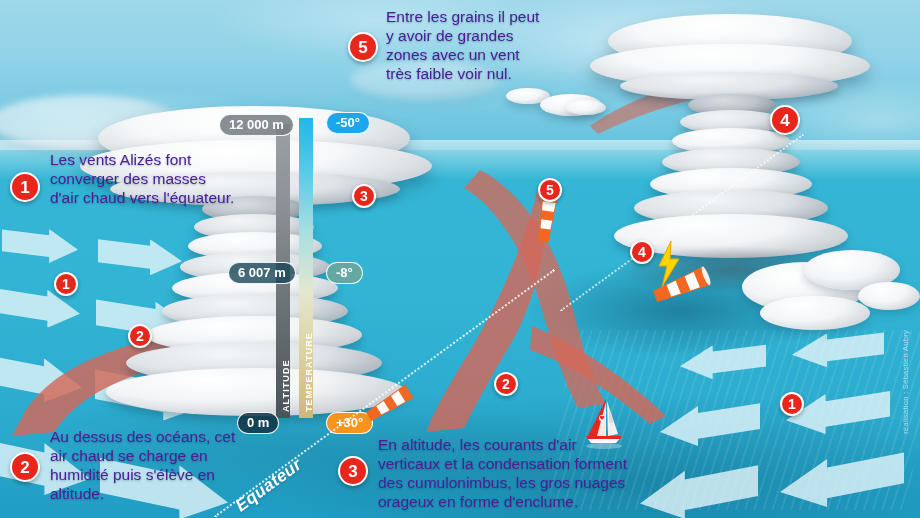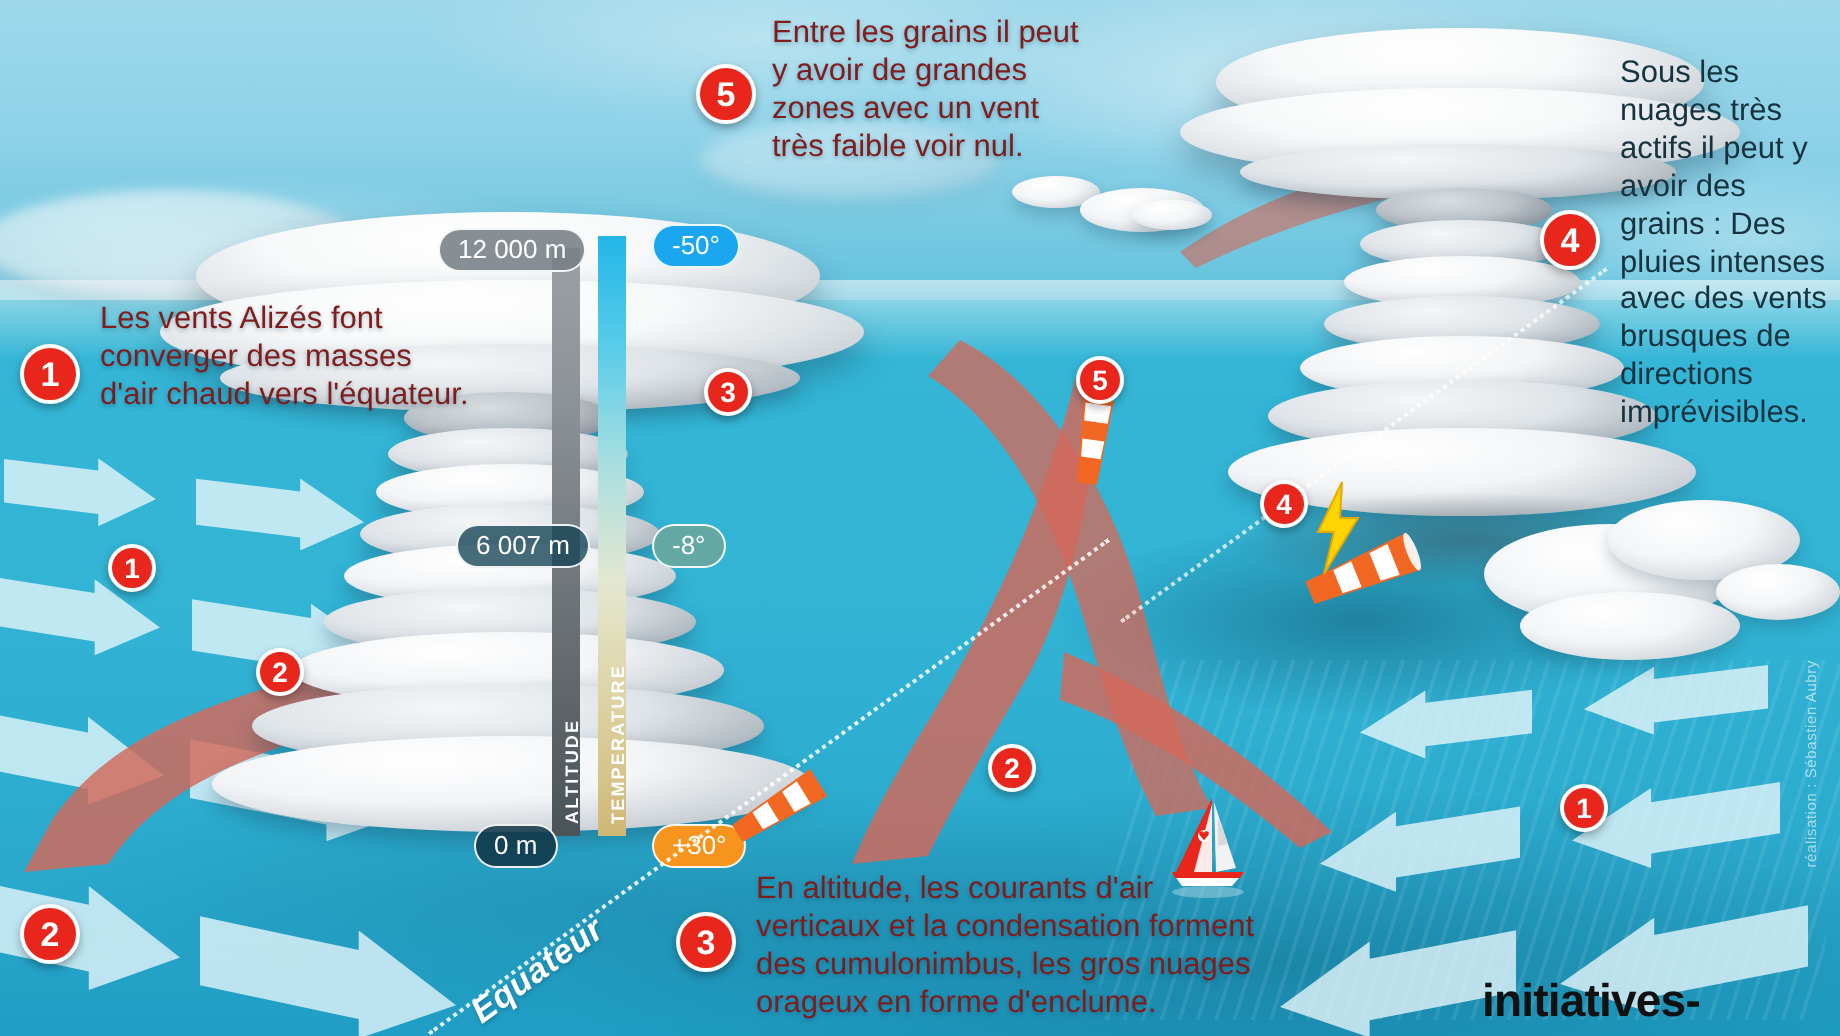--- a/index.html
+++ b/index.html
@@ -102,21 +102,21 @@
     font-weight:bold; font-size:17px;
     display:flex; align-items:center; justify-content:center;
     box-shadow:0 2px 4px rgba(0,0,0,.30);
     line-height:1;
   }
   .badge.sm { width:24px; height:24px; font-size:14px; border-width:2px; }
 
   
   .txt {
     position:absolute;
-    color:#7f1d1d;
+    color:#4c1d95;
     font-size:15.5px;
     line-height:1.22;
     text-shadow:0 1px 2px rgba(0,60,90,.35);
   }
   .txt.dark { color:#16333f; text-shadow:none; }
 
   
   #title {
     position:absolute; left:28px; top:10px;
     color:#111518;
@@ -146,21 +146,21 @@
     font-size:9px; font-weight:bold;
     letter-spacing:1.1px;
     transform-origin:0 0;
     transform:rotate(-90deg);
     white-space:nowrap;
   }
   .pill {
     position:absolute;
     border-radius:11px;
     padding:3px 9px 4px;
-    font-size:13px; font-weight:normal;
+    font-size:13px; font-weight:bold;
     white-space:nowrap;
     line-height:1;
   }
   .pill.alt {
     background:rgba(120,128,133,.88);
     color:#ffffff;
     border:1.5px solid rgba(255,255,255,.92);
   }
   .pill.alt.mid { background:rgba(24,70,88,.80); }
   .pill.alt.low { background:rgba(16,52,68,.85); }
@@ -392,38 +392,37 @@
       <path d="M6,38 L42,38 L40,41 L7.5,41 Z" fill="#e8261c"></path>
       <ellipse cx="24" cy="48" rx="18" ry="3" fill="#ffffff" opacity=".30"></ellipse>
     </svg>
   </div>
 
 
   <div class="badge" style="left:10px; top:172px;">1</div>
   <div class="txt" style="left:50px; top:151px; width:188px;">Les vents Alizés font converger des masses d'air chaud vers l'équateur.</div>
 
   <div class="badge" style="left:10px; top:452px;">2</div>
+  <div class="txt" style="left:50px; top:428px; width:186px;">Au dessus des océans, cet air chaud se charge en humidité puis s'élève en altitude.</div>
 
   <div class="badge" style="left:338px; top:456px;">3</div>
   <div class="txt" style="left:378px; top:436px; width:254px;">En altitude, les courants d'air verticaux et la condensation forment des cumulonimbus, les gros nuages orageux en forme d'enclume.</div>
 
   <div class="badge" style="left:770px; top:105px;">4</div>
-  <div class="txt dark" style="left:810px; top:28px; width:104px;">Sous les nuages très actifs il peut y avoir des grains : Des pluies intenses avec des vents brusques de directions imprévisibles.</div>
 
   <div class="badge" style="left:348px; top:32px;">5</div>
   <div class="txt" style="left:386px; top:8px; width:160px;">Entre les grains il peut y avoir de grandes zones avec un vent très faible voir nul.</div>
 
   <div class="badge sm" style="left:54px;  top:272px;">1</div>
   <div class="badge sm" style="left:128px; top:324px;">2</div>
   <div class="badge sm" style="left:352px; top:184px;">3</div>
   <div class="badge sm" style="left:538px; top:178px;">5</div>
   <div class="badge sm" style="left:494px; top:372px;">2</div>
   <div class="badge sm" style="left:630px; top:240px;">4</div>
   <div class="badge sm" style="left:780px; top:392px;">1</div>
 
   <div id="logo">
-    <span id="logo-initiatives">initiatives-</span>
 
   </div>
 
   <div id="credit">réalisation : Sébastien Aubry</div>
 
 </div>
 
 </body></html>

